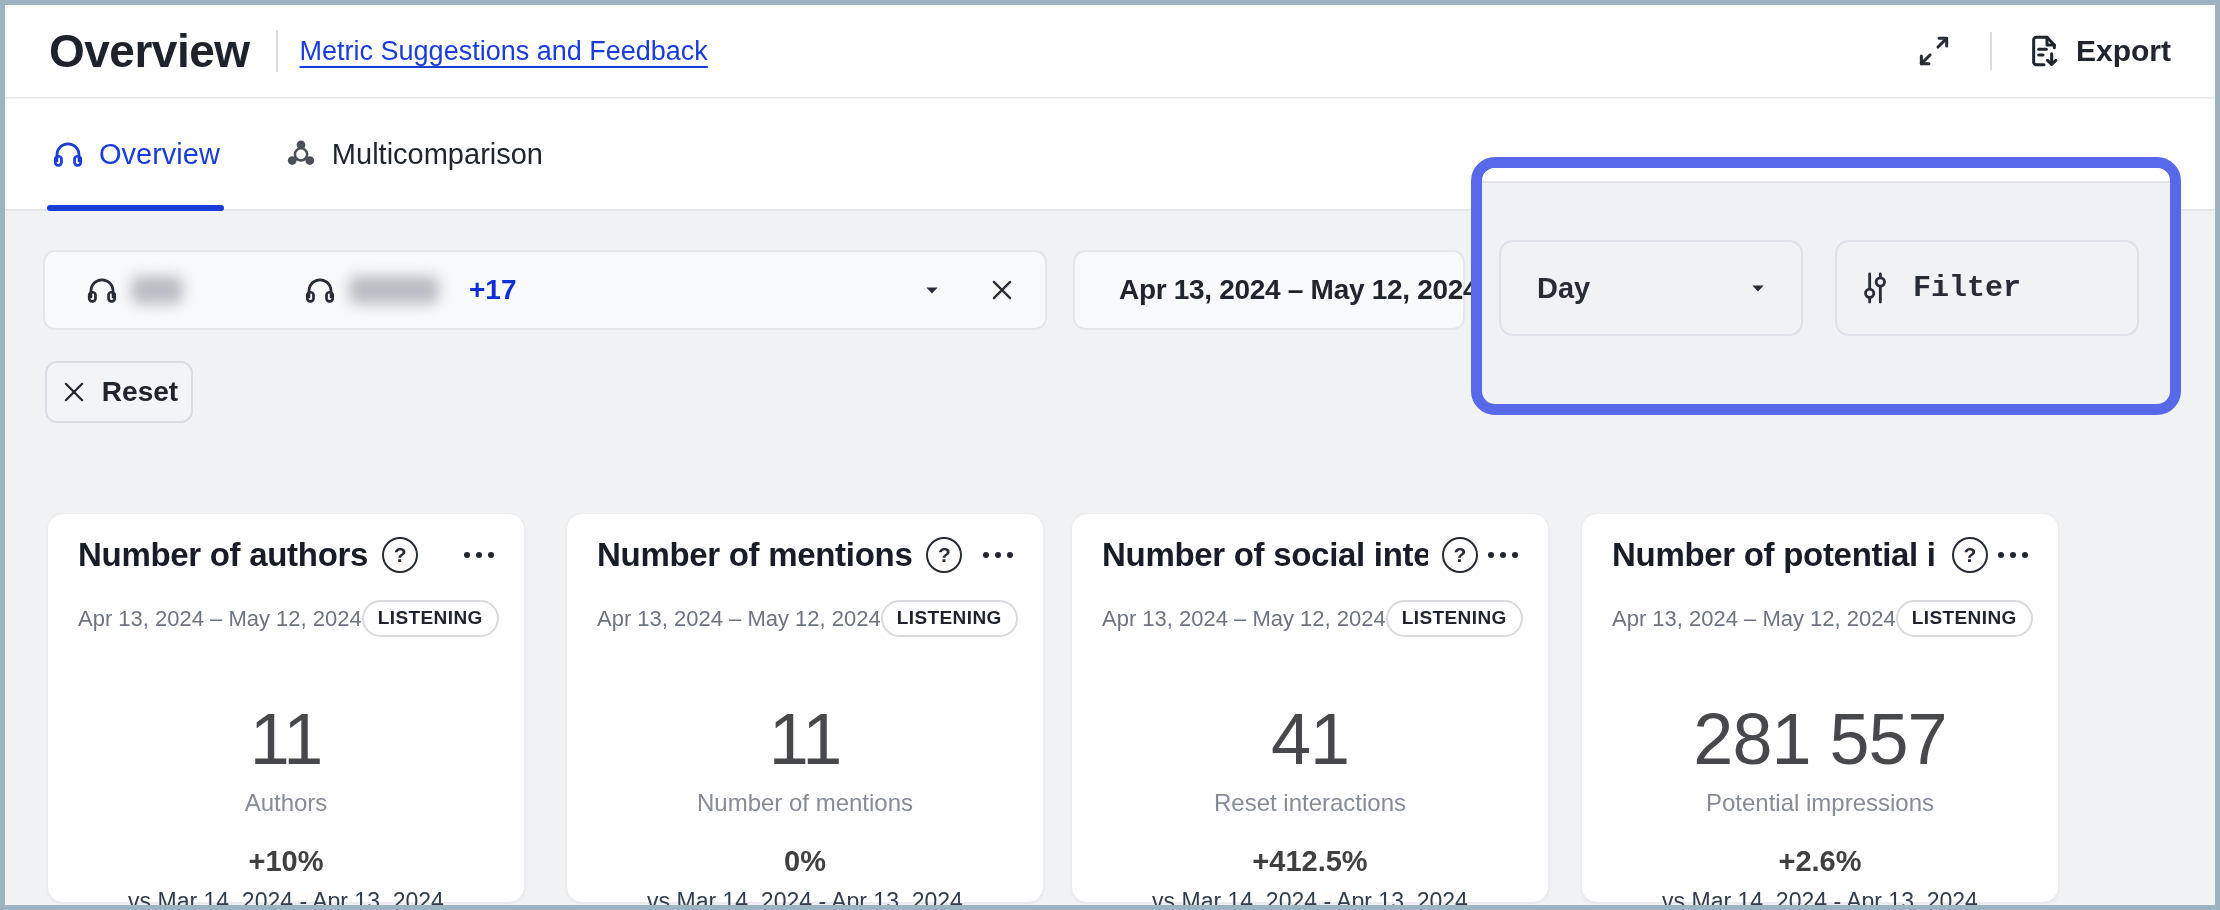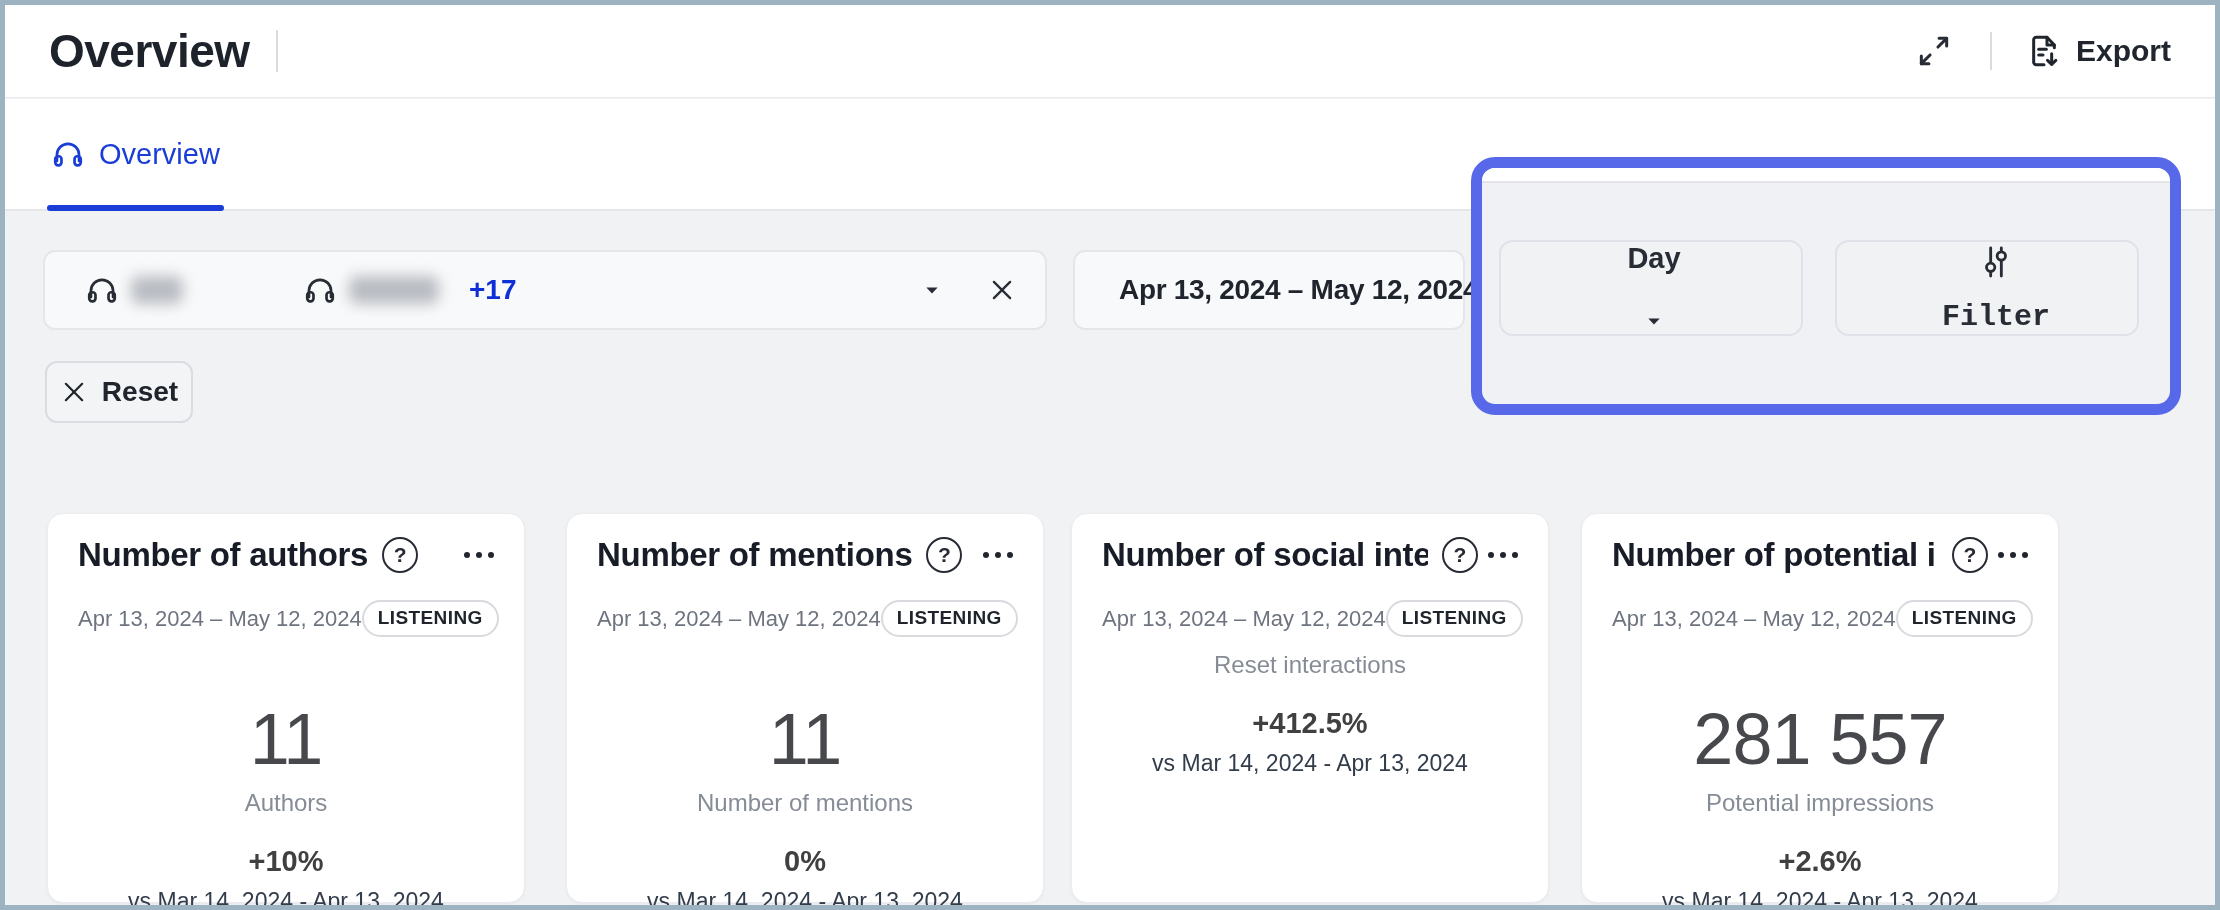--- a/index.html
+++ b/index.html
@@ -49,21 +49,21 @@
   .reset-btn { position:absolute; left:40px; top:150px; width:148px; height:62px; background:#f3f4f6;
                border:2px solid #d9dce0; border-radius:12px; display:flex; align-items:center; justify-content:center; gap:14px; cursor:pointer; }
   .reset-btn .x-icon { width:28px; height:28px; }
   .reset-btn .lbl { font-size:28px; font-weight:bold; color:#20252d; }
 
   
   .hl-box { position:absolute; left:1466px; top:152px; width:710px; height:258px; border:11px solid #5769e8;
             border-radius:24px; background:#f0f1f4; z-index:5; overflow:hidden; }
   .hl-top { position:absolute; left:0; top:0; width:100%; height:15px; background:#fff; border-bottom:2px solid #e2e4e8; }
   .hl-btn { position:absolute; top:72px; width:304px; height:96px; background:#f1f2f4; border:2px solid #dfe2e6;
-            border-radius:14px; display:flex; align-items:center; cursor:pointer;flex-direction:column; }
+            border-radius:14px; display:flex; align-items:center; cursor:pointer; }
   .day-btn { left:17px; padding:0 30px 0 36px; justify-content:space-between; }
   .day-btn .lbl { font-size:29px; font-weight:bold; color:#272c35; }
   .filter-btn { left:353px; padding:0 0 0 18px; gap:18px;font-family:Liberation Mono, monospace; }
   .filter-btn .lbl { font-size:30px; font-weight:bold; color:#272c35; }
   .sliders-icon { width:40px; height:40px; color:#272c35; }
 
   
   .card { position:absolute; top:302px; width:478px; height:390px; background:#fff; border:1px solid #ebedf0;
           border-radius:16px; box-shadow:0 1px 3px rgba(22,27,38,0.05); padding:22px 30px 0 30px; }
   .card.c0{left:42px;} .card.c1{left:561px;} .card.c2{left:1066px;} .card.c3{left:1576px;}
@@ -83,20 +83,21 @@
   .card-compare { margin-top:10px; text-align:center; font-size:23px; color:#323c4a; }
 </style>
 </head>
 <body>
 
 <div id="stage">
 
   <div class="header">
     <div class="page-title">Overview</div>
     <div class="v-div"></div>
+    <a class="top-link">Metric Suggestions and Feedback</a>
     <div class="header-right">
       <div class="icon-btn">
         <svg width="38" height="38" viewBox="0 0 24 24" fill="none" stroke="currentColor" stroke-width="1.9" stroke-linecap="round" stroke-linejoin="round">
             <path d="M14.5 9.5 20 4"></path>
             <path d="M15.2 4H20v4.8"></path>
             <path d="M9.5 14.5 4 20"></path>
             <path d="M4 15.2V20h4.8"></path>
           </svg>
       </div>
       <div class="v-div small"></div>
@@ -115,20 +116,31 @@
   </div>
 
   <div class="tabbar">
     <div class="tab active">
       <svg viewBox="0 0 24 24" fill="none" stroke="currentColor" stroke-width="1.9" stroke-linecap="round">
           <path d="M4.2 17v-4.4a7.8 7.8 0 0 1 15.6 0V17"></path>
           <rect x="3" y="13.6" width="4.4" height="6.4" rx="2"></rect>
           <rect x="16.6" y="13.6" width="4.4" height="6.4" rx="2"></rect>
         </svg>
       <span>Overview</span>
+    </div>
+    <div class="tab">
+      <svg viewBox="0 0 24 24">
+          <g fill="#4b5058">
+            <circle cx="12" cy="5.6" r="3.1"></circle>
+            <circle cx="5.8" cy="16.6" r="3.1"></circle>
+            <circle cx="18.2" cy="16.6" r="3.1"></circle>
+          </g>
+          <circle cx="12" cy="12.3" r="4.3" fill="#ffffff" stroke="#4b5058" stroke-width="1.8"></circle>
+        </svg>
+      <span>Multicomparison</span>
     </div>
   </div>
 
   <div class="content">
 
     <div class="pill sources-pill">
       <svg class="hp-icon" viewBox="0 0 24 24" fill="none" stroke="currentColor" stroke-width="1.9" stroke-linecap="round">
           <path d="M4.2 17v-4.4a7.8 7.8 0 0 1 15.6 0V17"></path>
           <rect x="3" y="13.6" width="4.4" height="6.4" rx="2"></rect>
           <rect x="16.6" y="13.6" width="4.4" height="6.4" rx="2"></rect>
@@ -222,20 +234,21 @@
         <div class="dots">
             <i></i>
             <i></i>
             <i></i>
           </div>
       </div>
       <div class="card-sub">
         <span class="card-period">Apr 13, 2024 – May 12, 2024</span>
         <span class="badge">LISTENING</span>
       </div>
+      <div class="card-value">41</div>
       <div class="card-label">Reset interactions</div>
       <div class="card-change">+412.5%</div>
       <div class="card-compare">vs Mar 14, 2024 - Apr 13, 2024</div>
     </div>
 
     <div class="card c3">
       <div class="card-head">
         <span class="card-title">Number of potential impre...</span>
         <div class="help">?</div>
         <div class="dots">

